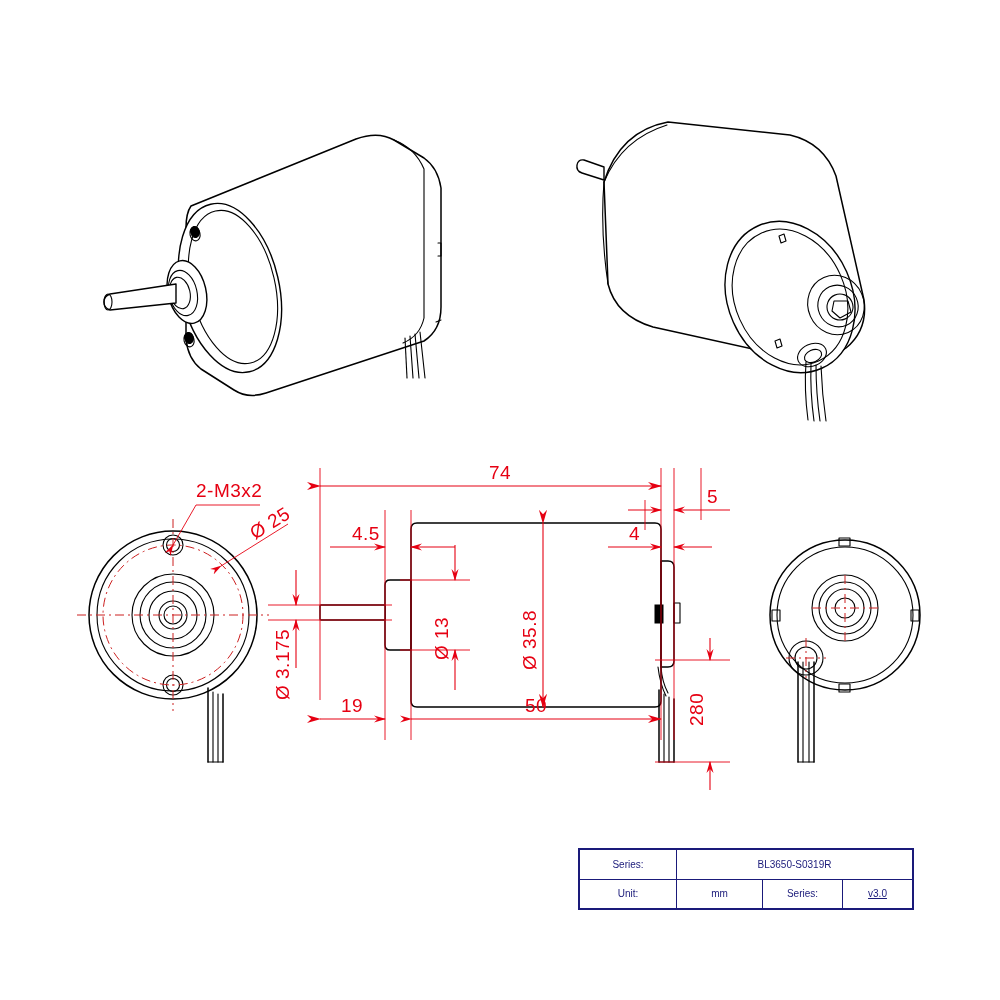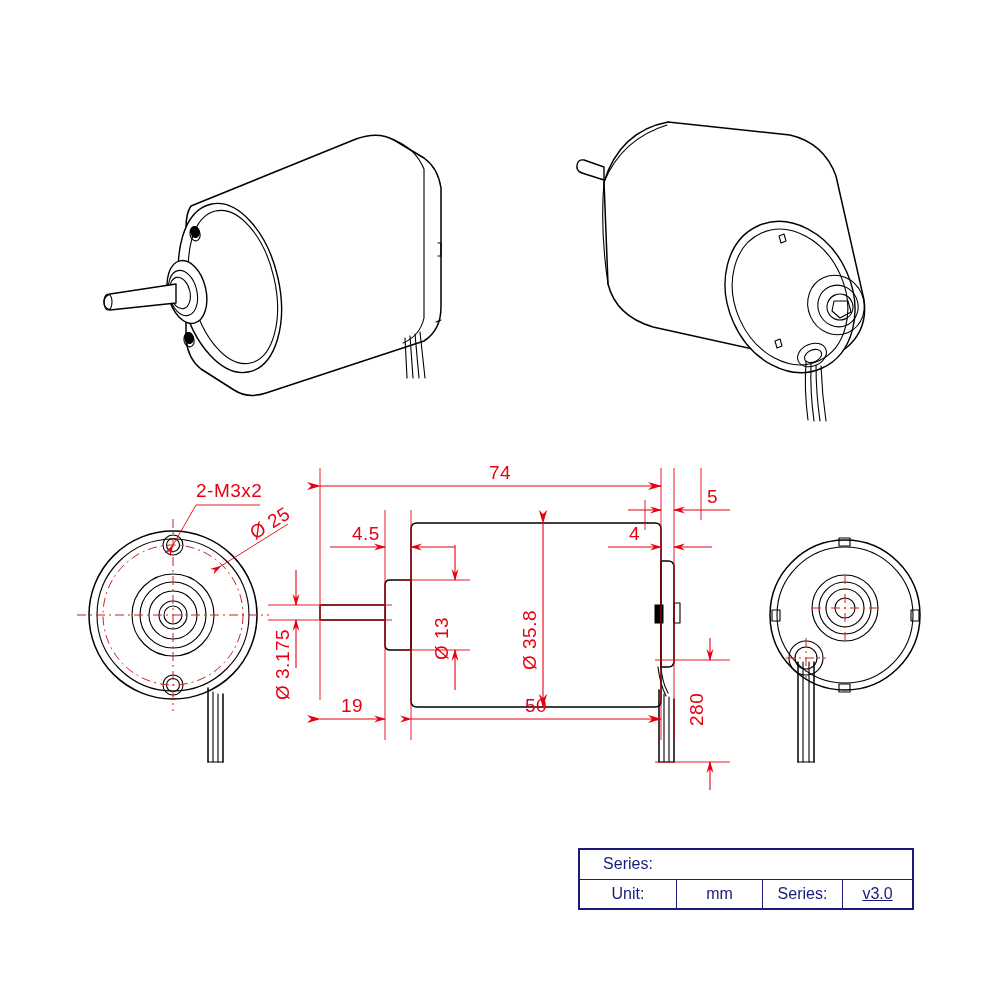--- a/index.html
+++ b/index.html
@@ -33,21 +33,21 @@
     position:absolute;left:578px;top:848px;width:336px;height:62px;
     border:2px solid #1a1a7a;
     display:flex;flex-direction:column;
     box-sizing:border-box;background:#ffffff;
   }
   #titleblock .tb-row{display:flex;flex:1 1 0;min-height:0;}
   #titleblock .tb-row + .tb-row{border-top:1.5px solid #1a1a7a;}
   #titleblock .tb-cell{
     display:flex;align-items:center;justify-content:center;
     font-family:"Liberation Sans","DejaVu Sans",sans-serif;
-    font-size:16px;color:#1a1a7a;white-space:nowrap;
+    font-size:10px;color:#1a1a7a;white-space:nowrap;
     box-sizing:border-box;
   }
   #titleblock .tb-cell + .tb-cell{border-left:1.5px solid #1a1a7a;}
   .c-label{flex:0 0 96px;}
   .c-valwide{flex:1 1 auto;}
   .c-unit{flex:0 0 86px;}
   .c-verlabel{flex:0 0 80px;}
   .c-verval{flex:1 1 auto;text-decoration:underline;}
 </style>
 </head>
@@ -271,20 +271,21 @@
       <path class="red-dash" d="M812,608 L878,608"></path>
       <path class="red-dash" d="M845,575 L845,641"></path>
       <path class="red-dash" d="M786,658 L826,658"></path>
       <path class="red-dash" d="M806,638 L806,678"></path>
     </g>
   </svg>
 
   <div id="titleblock">
     <div class="tb-row">
       <div class="tb-cell c-label">Series:</div>
+      <div class="tb-cell c-valwide">BL3650-S0319R</div>
     </div>
     <div class="tb-row">
       <div class="tb-cell c-label">Unit:</div>
       <div class="tb-cell c-unit">mm</div>
       <div class="tb-cell c-verlabel">Series:</div>
       <div class="tb-cell c-verval">v3.0</div>
     </div>
   </div>
 
 </div>

